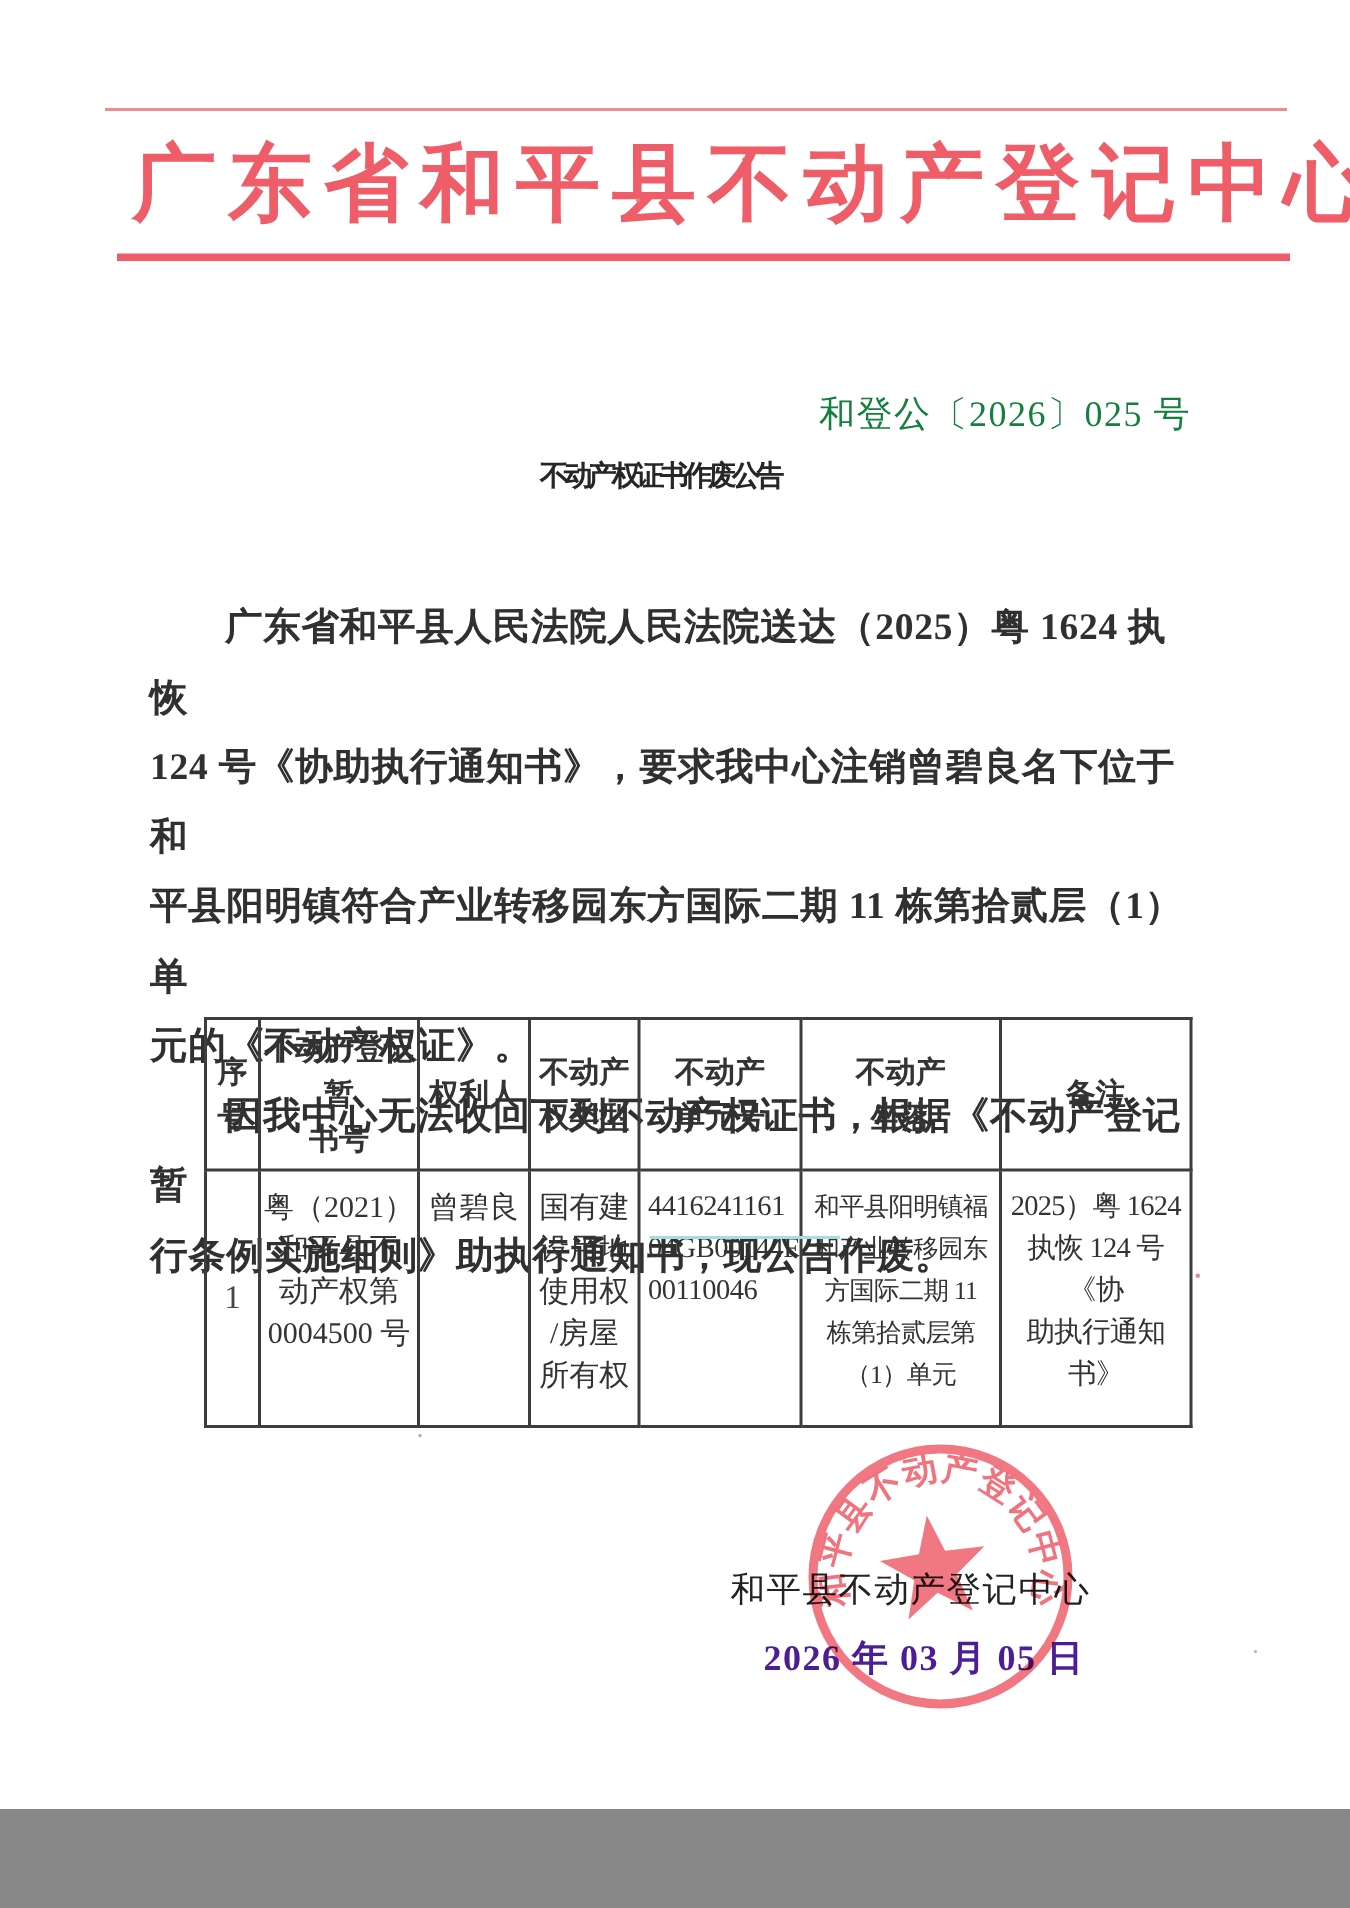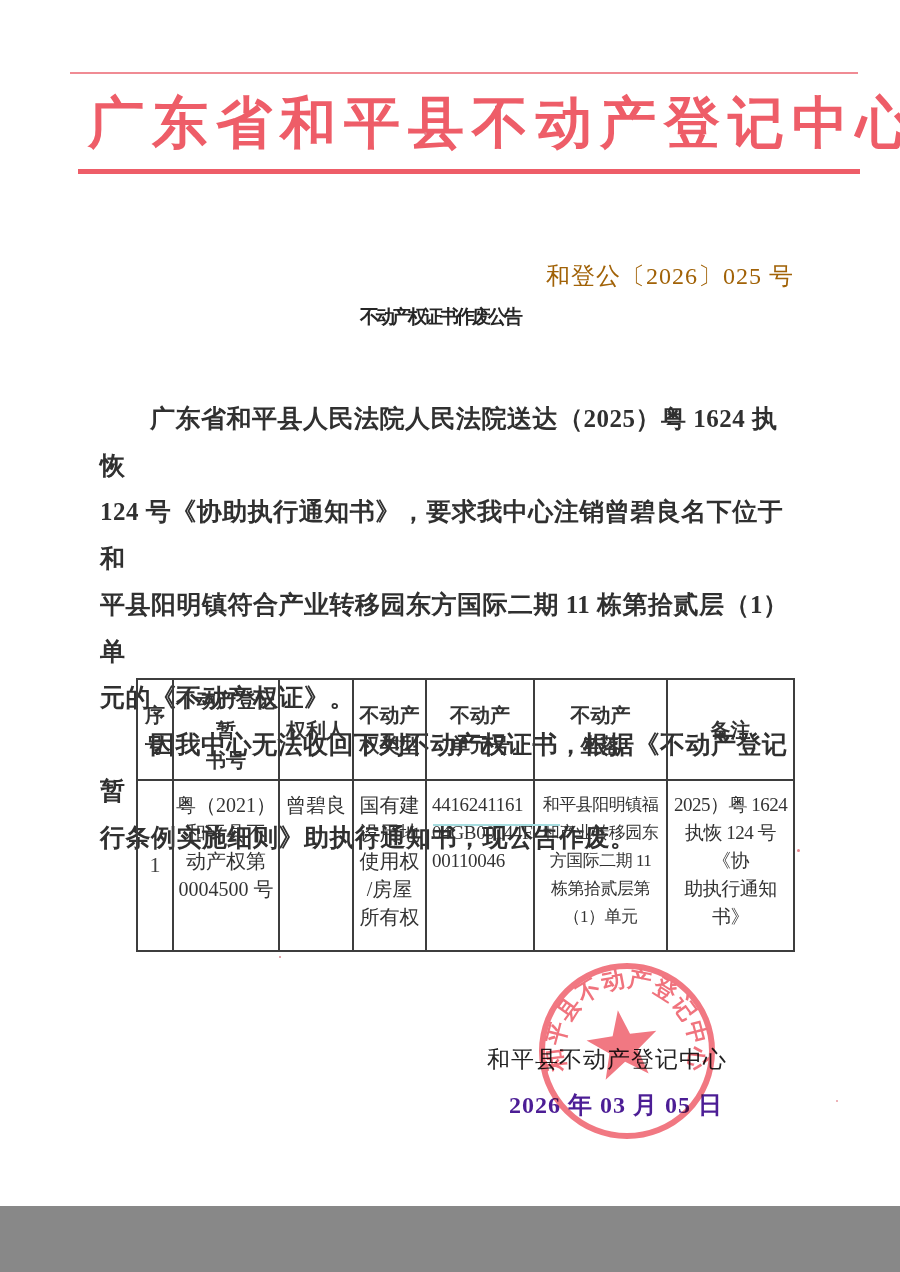--- a/index.html
+++ b/index.html
@@ -25,21 +25,21 @@
     letter-spacing:8px;white-space:nowrap;
     color:#ee5d68;
   }
   .red-underline{
     position:absolute;left:78px;top:169px;width:782px;height:5px;
     background:#ee5d68;
   }
   
   .doc-number{
     position:absolute;left:546px;top:260px;
-    font-size:24px;letter-spacing:1px;color:#a16207;white-space:nowrap;font-family:Liberation Serif, serif;
+    font-size:24px;letter-spacing:1px;color:#15803d;white-space:nowrap;font-family:Liberation Serif, serif;
   }
   .doc-title{
     position:absolute;left:360px;top:304px;
     font-family:"Liberation Sans","DejaVu Sans",sans-serif;
     font-weight:bold;font-size:19px;letter-spacing:-3px;
     color:#262626;white-space:nowrap;
   }
   
   .body-text{
     position:absolute;left:100px;top:396px;width:696px;

